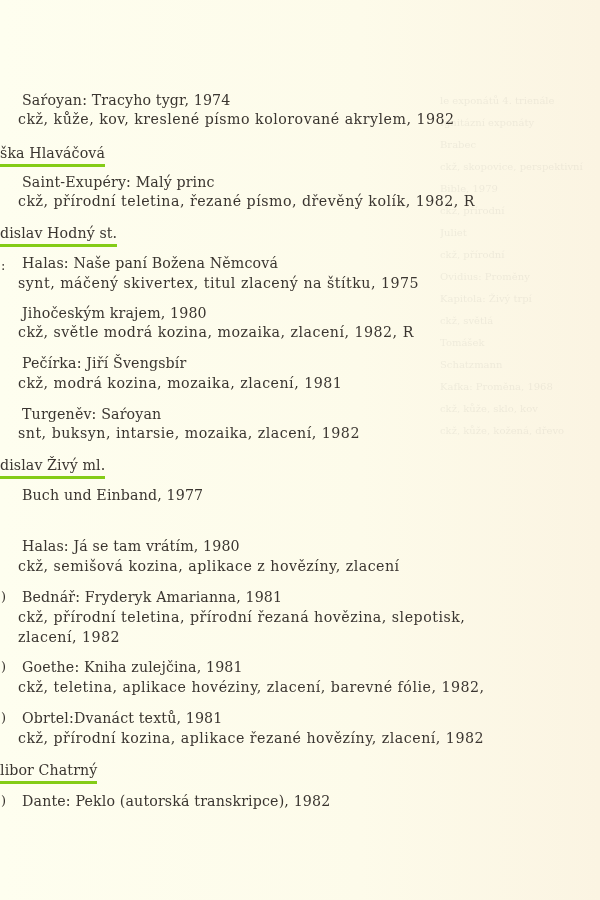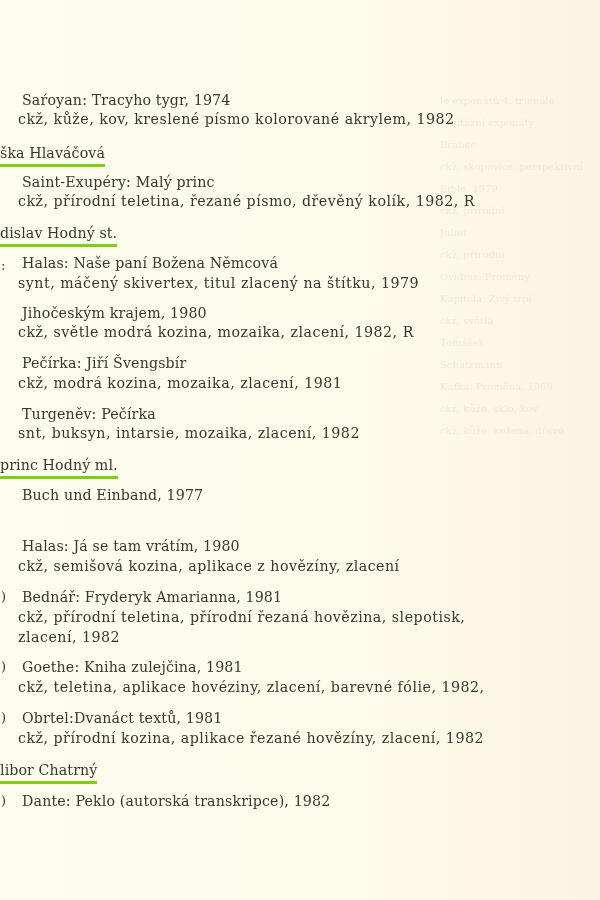--- a/index.html
+++ b/index.html
@@ -60,32 +60,32 @@
   <div class="line entry-title" style="top:92px">Saŕoyan: Tracyho tygr, 1974</div>
   <div class="line entry-desc" style="top:111px">ckž, kůže, kov, kreslené písmo kolorované akrylem, 1982</div>
 
   <div class="heading" style="top:145px">ška Hlaváčová</div>
   <div class="line entry-title" style="top:174px">Saint-Exupéry: Malý princ</div>
   <div class="line entry-desc" style="top:193px">ckž, přírodní teletina, řezané písmo, dřevěný kolík, 1982, R</div>
 
   <div class="heading" style="top:225px">dislav Hodný st.</div>
   <div class="marker" style="top:258px">:</div>
   <div class="line entry-title" style="top:255px">Halas: Naše paní Božena Němcová</div>
-  <div class="line entry-desc" style="top:275px">synt, máčený skivertex, titul zlacený na štítku, 1979</div>
+  <div class="line entry-desc" style="top:275px">synt, máčený skivertex, titul zlacený na štítku, 1975</div>
 
   <div class="line entry-title" style="top:305px">Jihočeským krajem, 1980</div>
   <div class="line entry-desc" style="top:324px">ckž, světle modrá kozina, mozaika, zlacení, 1982, R</div>
 
   <div class="line entry-title" style="top:355px">Pečírka: Jiří Švengsbír</div>
   <div class="line entry-desc" style="top:375px">ckž, modrá kozina, mozaika, zlacení, 1981</div>
 
-  <div class="line entry-title" style="top:406px">Turgeněv: Pečírka</div>
+  <div class="line entry-title" style="top:406px">Turgeněv: Saŕoyan</div>
   <div class="line entry-desc" style="top:425px">snt, buksyn, intarsie, mozaika, zlacení, 1982</div>
 
-  <div class="heading" style="top:457px">princ Hodný ml.</div>
+  <div class="heading" style="top:457px">dislav Živý ml.</div>
   <div class="line entry-title" style="top:487px">Buch und Einband, 1977</div>
 
   <div class="line entry-title" style="top:538px">Halas: Já se tam vrátím, 1980</div>
   <div class="line entry-desc" style="top:558px">ckž, semišová kozina, aplikace z hovězíny, zlacení</div>
 
   <div class="marker" style="top:589px">)</div>
   <div class="line entry-title" style="top:589px">Bednář: Fryderyk Amarianna, 1981</div>
   <div class="line entry-desc" style="top:609px">ckž, přírodní teletina, přírodní řezaná hovězina, slepotisk,</div>
   <div class="line entry-desc" style="top:629px">zlacení, 1982</div>
 

